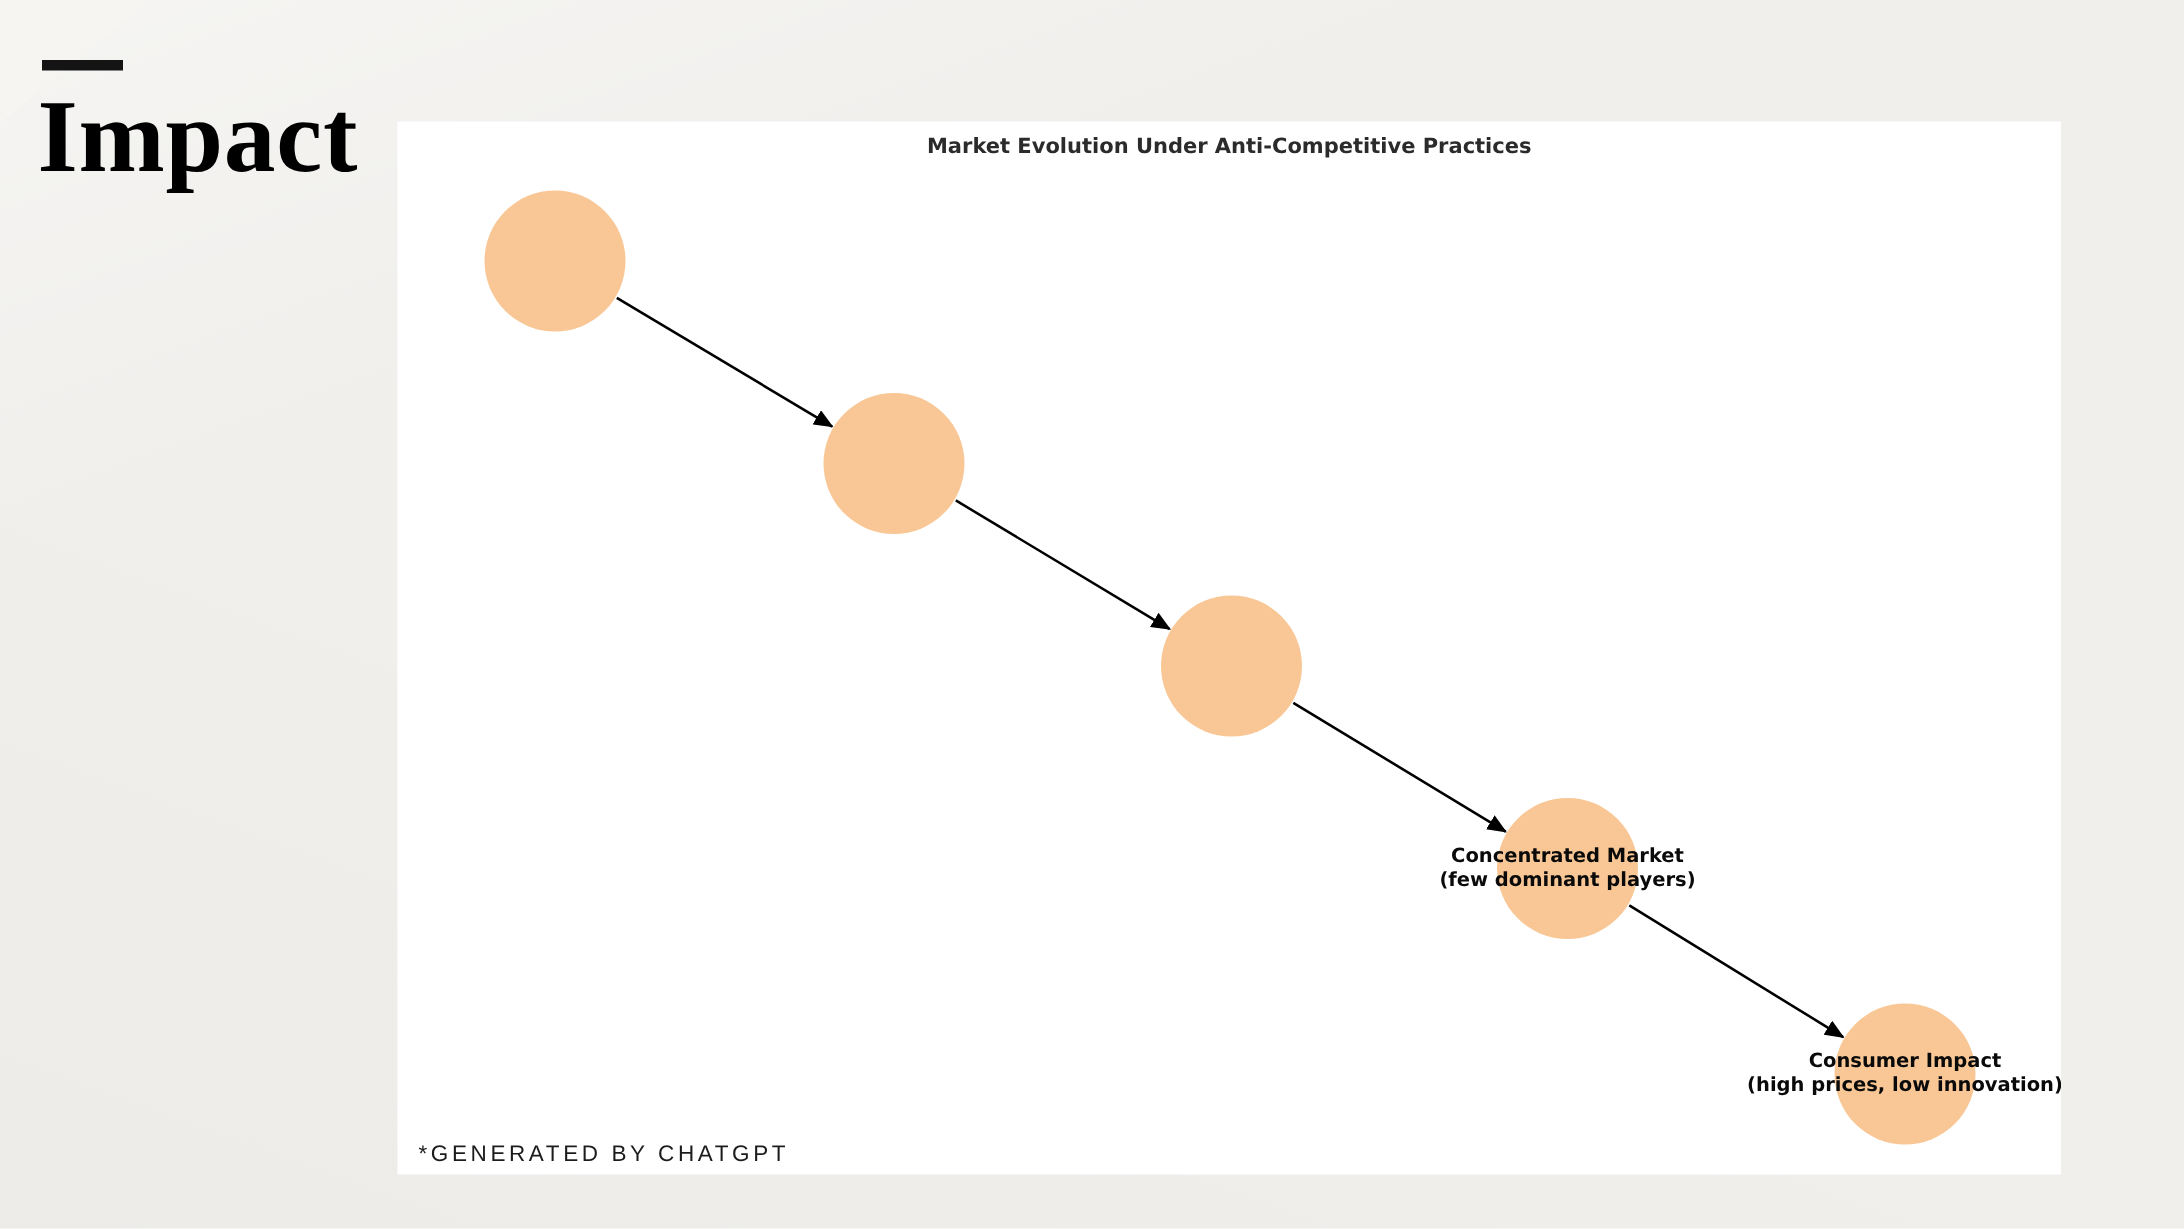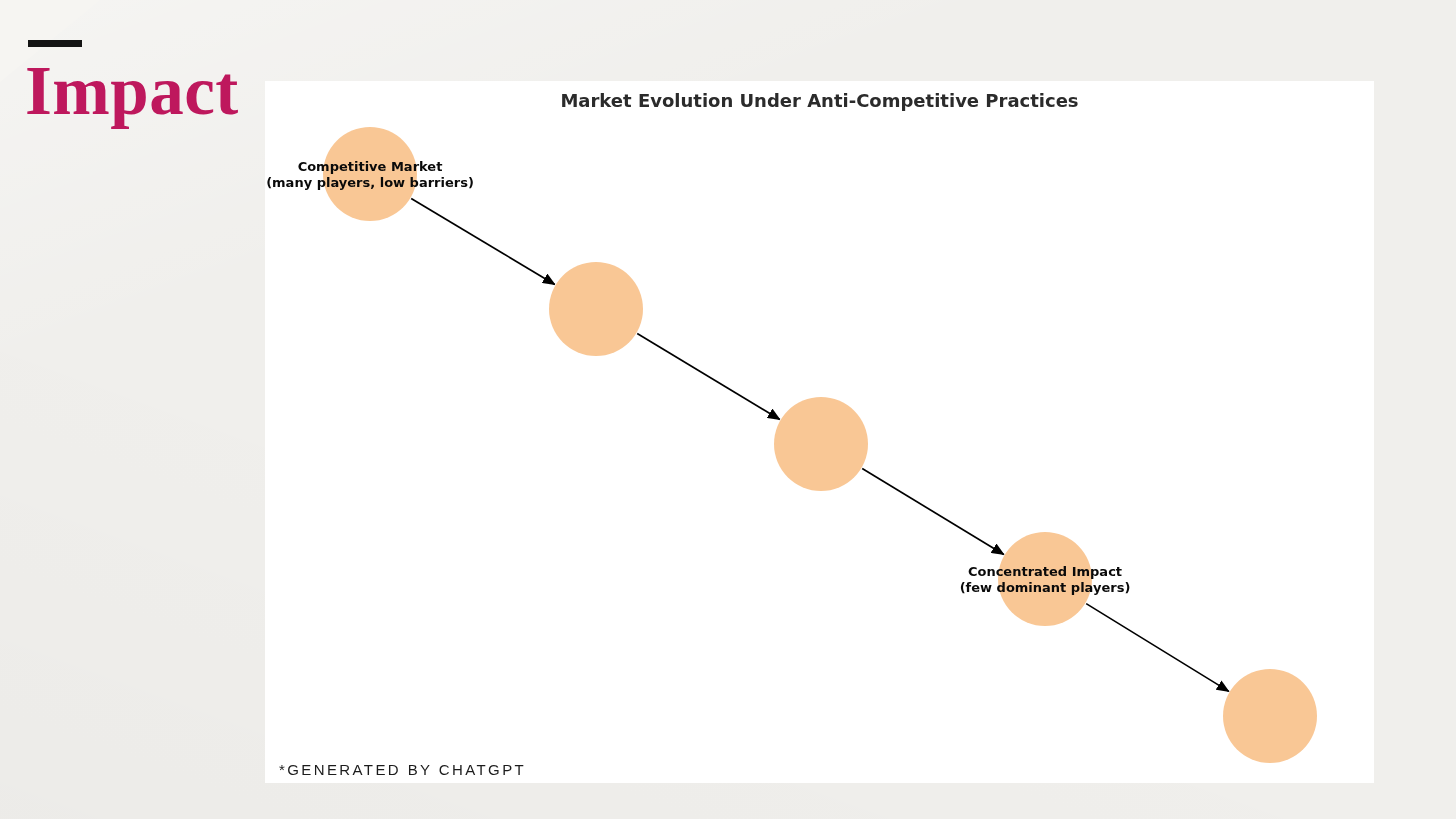--- a/index.html
+++ b/index.html
@@ -19,32 +19,32 @@
     clip-path: polygon(0 0, 100px 0, 0 82px);
   }
   .heading-rule {
     position: absolute; left: 28px; top: 40px;
     width: 54px; height: 7px; background: #141414;
   }
   .page-heading {
     position: absolute; left: 25px; top: 54px; margin: 0;
     font-family: "Liberation Serif", serif;
     font-weight: 700; font-size: 69px; line-height: 1.1;
-    letter-spacing: 0.5px; color: #be185d;
+    letter-spacing: 0.5px; color: #000000;
   }
   .figure-panel {
     position: absolute; left: 265px; top: 81px;
     width: 1109px; height: 702px;
     background: #ffffff;
     overflow: hidden;
   }
   .figure-title {
     position: absolute; top: 9px; left: 0; width: 100%;
     text-align: center;
-    font-weight: 700; font-size: 18px; color: #2b2b2b;
+    font-weight: 700; font-size: 14px; color: #2b2b2b;
   }
   .flow-svg { position: absolute; left: 0; top: 0; }
   .node-label {
     position: absolute;
     transform: translate(-50%, -50%);
     text-align: center;
     font-weight: 700; font-size: 13px; line-height: 15.5px;
     color: #0a0a0a;
     white-space: nowrap;
   }
@@ -81,23 +81,23 @@
     <line x1="597.2" y1="387.6" x2="738.8" y2="473.4" stroke-width="1.7" marker-end="url(#arrowhead)" stroke="#000000"></line>
     <line x1="821.2" y1="522.6" x2="963.8" y2="610.4" stroke-width="1.7" marker-end="url(#arrowhead)" stroke="#000000"></line>
 
     <circle cx="105" cy="93" r="47" fill="#F9C795"></circle>
     <circle cx="331" cy="228" r="47" fill="#F9C795"></circle>
     <circle cx="556" cy="363" r="47" fill="#F9C795"></circle>
     <circle cx="780" cy="498" r="47" fill="#F9C795"></circle>
     <circle cx="1005" cy="635" r="47" fill="#F9C795"></circle>
   </svg>
 
-  <div class="node-label" style="left:105px; top:93px;">
-    <span>Competitive Market</span>
-    <span>(many players, low barriers)</span>
+  <div class="node-label" style="left:780px; top:498px;">
+    <span>Concentrated Market</span>
+    <span>(few dominant players)</span>
   </div>
-  <div class="node-label" style="left:780px; top:498px;">
-    <span>Concentrated Impact</span>
-    <span>(few dominant players)</span>
+  <div class="node-label" style="left:1005px; top:635px;">
+    <span>Consumer Impact</span>
+    <span>(high prices, low innovation)</span>
   </div>
 
   <div class="attribution">*GENERATED BY CHATGPT</div>
 </div>
 
 </body></html>

